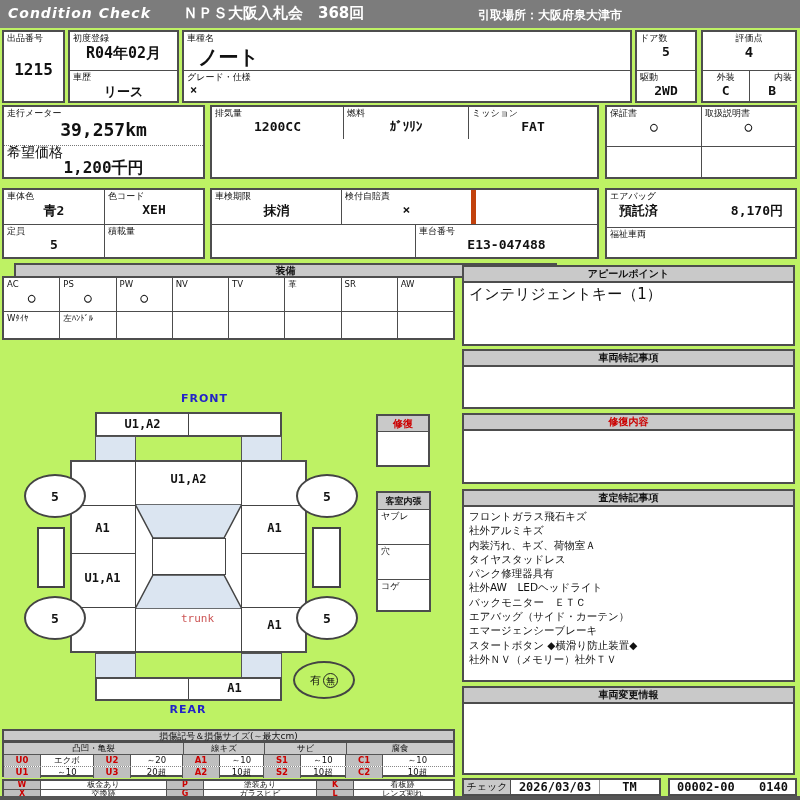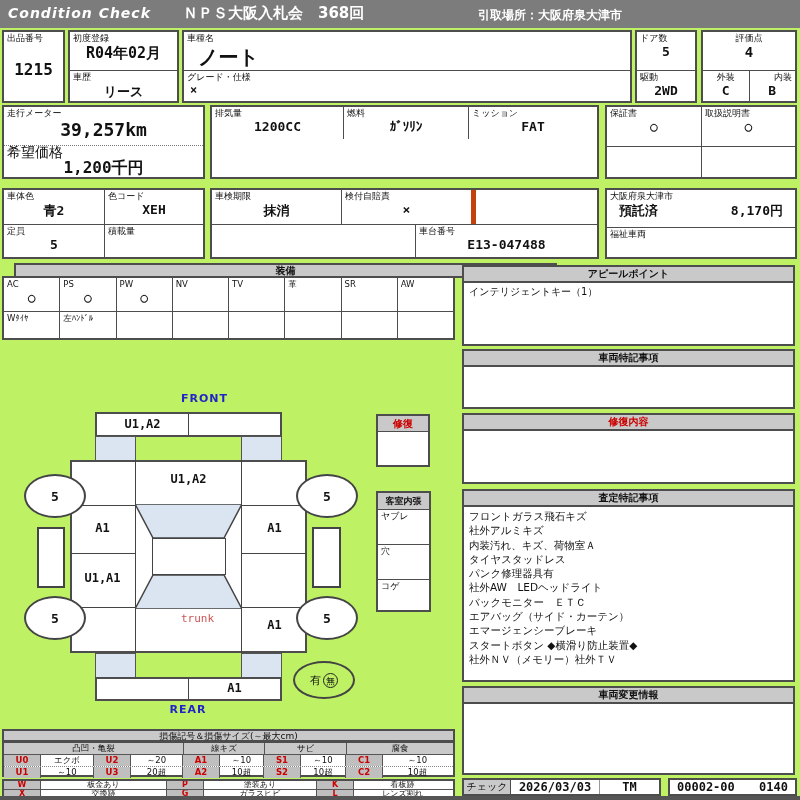--- a/index.html
+++ b/index.html
@@ -166,21 +166,21 @@
     <div style="display:flex;height:33px">
       <div style="width:203px;border-right:1px solid #4d4d4d"></div>
       <div style="flex:1">
         <div class="l">車台番号</div>
         <div class="v" style="font-size:13px">E13-047488</div>
       </div>
     </div>
   </div>
   <div class="box" style="left:605px;top:188px;width:192px;height:71px">
     <div style="height:37px;border-bottom:1px solid #4d4d4d">
-      <div class="l">大阪府泉大津市</div>
+      <div class="l">エアバッグ</div>
       <div style="display:flex;justify-content:space-between;padding:0 12px">
         <span class="v" style="font-size:13px">預託済</span>
         <span class="v" style="font-size:13px">8,170円</span>
       </div>
     </div>
     <div>
       <div class="l">福祉車両</div>
     </div>
   </div>
 
@@ -231,21 +231,21 @@
         <div style="flex:1;border-right:1px solid #4d4d4d"></div>
       <div style="flex:1;border-right:1px solid #4d4d4d"></div>
         <div style="flex:1;border-right:1px solid #4d4d4d"></div>
       <div style="flex:1;border-right:1px solid #4d4d4d"></div>
         <div style="flex:1"></div>
     </div>
   </div>
 
   <div class="sec" style="left:462px;top:265px;width:333px;height:81px">
     <div class="hd">アピールポイント</div>
-    <div style="font-size:10px;padding:2px 5px">インテリジェントキー（1）</div>
+    <div style="font-size:15px;padding:2px 5px">インテリジェントキー（1）</div>
   </div>
   <div class="sec" style="left:462px;top:349px;width:333px;height:60px">
     <div class="hd">車両特記事項</div>
     <div style="font-size:11px;padding:2px 5px"></div>
   </div>
   <div class="sec" style="left:462px;top:413px;width:333px;height:71px">
     <div class="hd" style="color:#c00">修復内容</div>
     <div style="font-size:11px;padding:2px 5px"></div>
   </div>
   <div class="sec" style="left:462px;top:489px;width:333px;height:193px">

